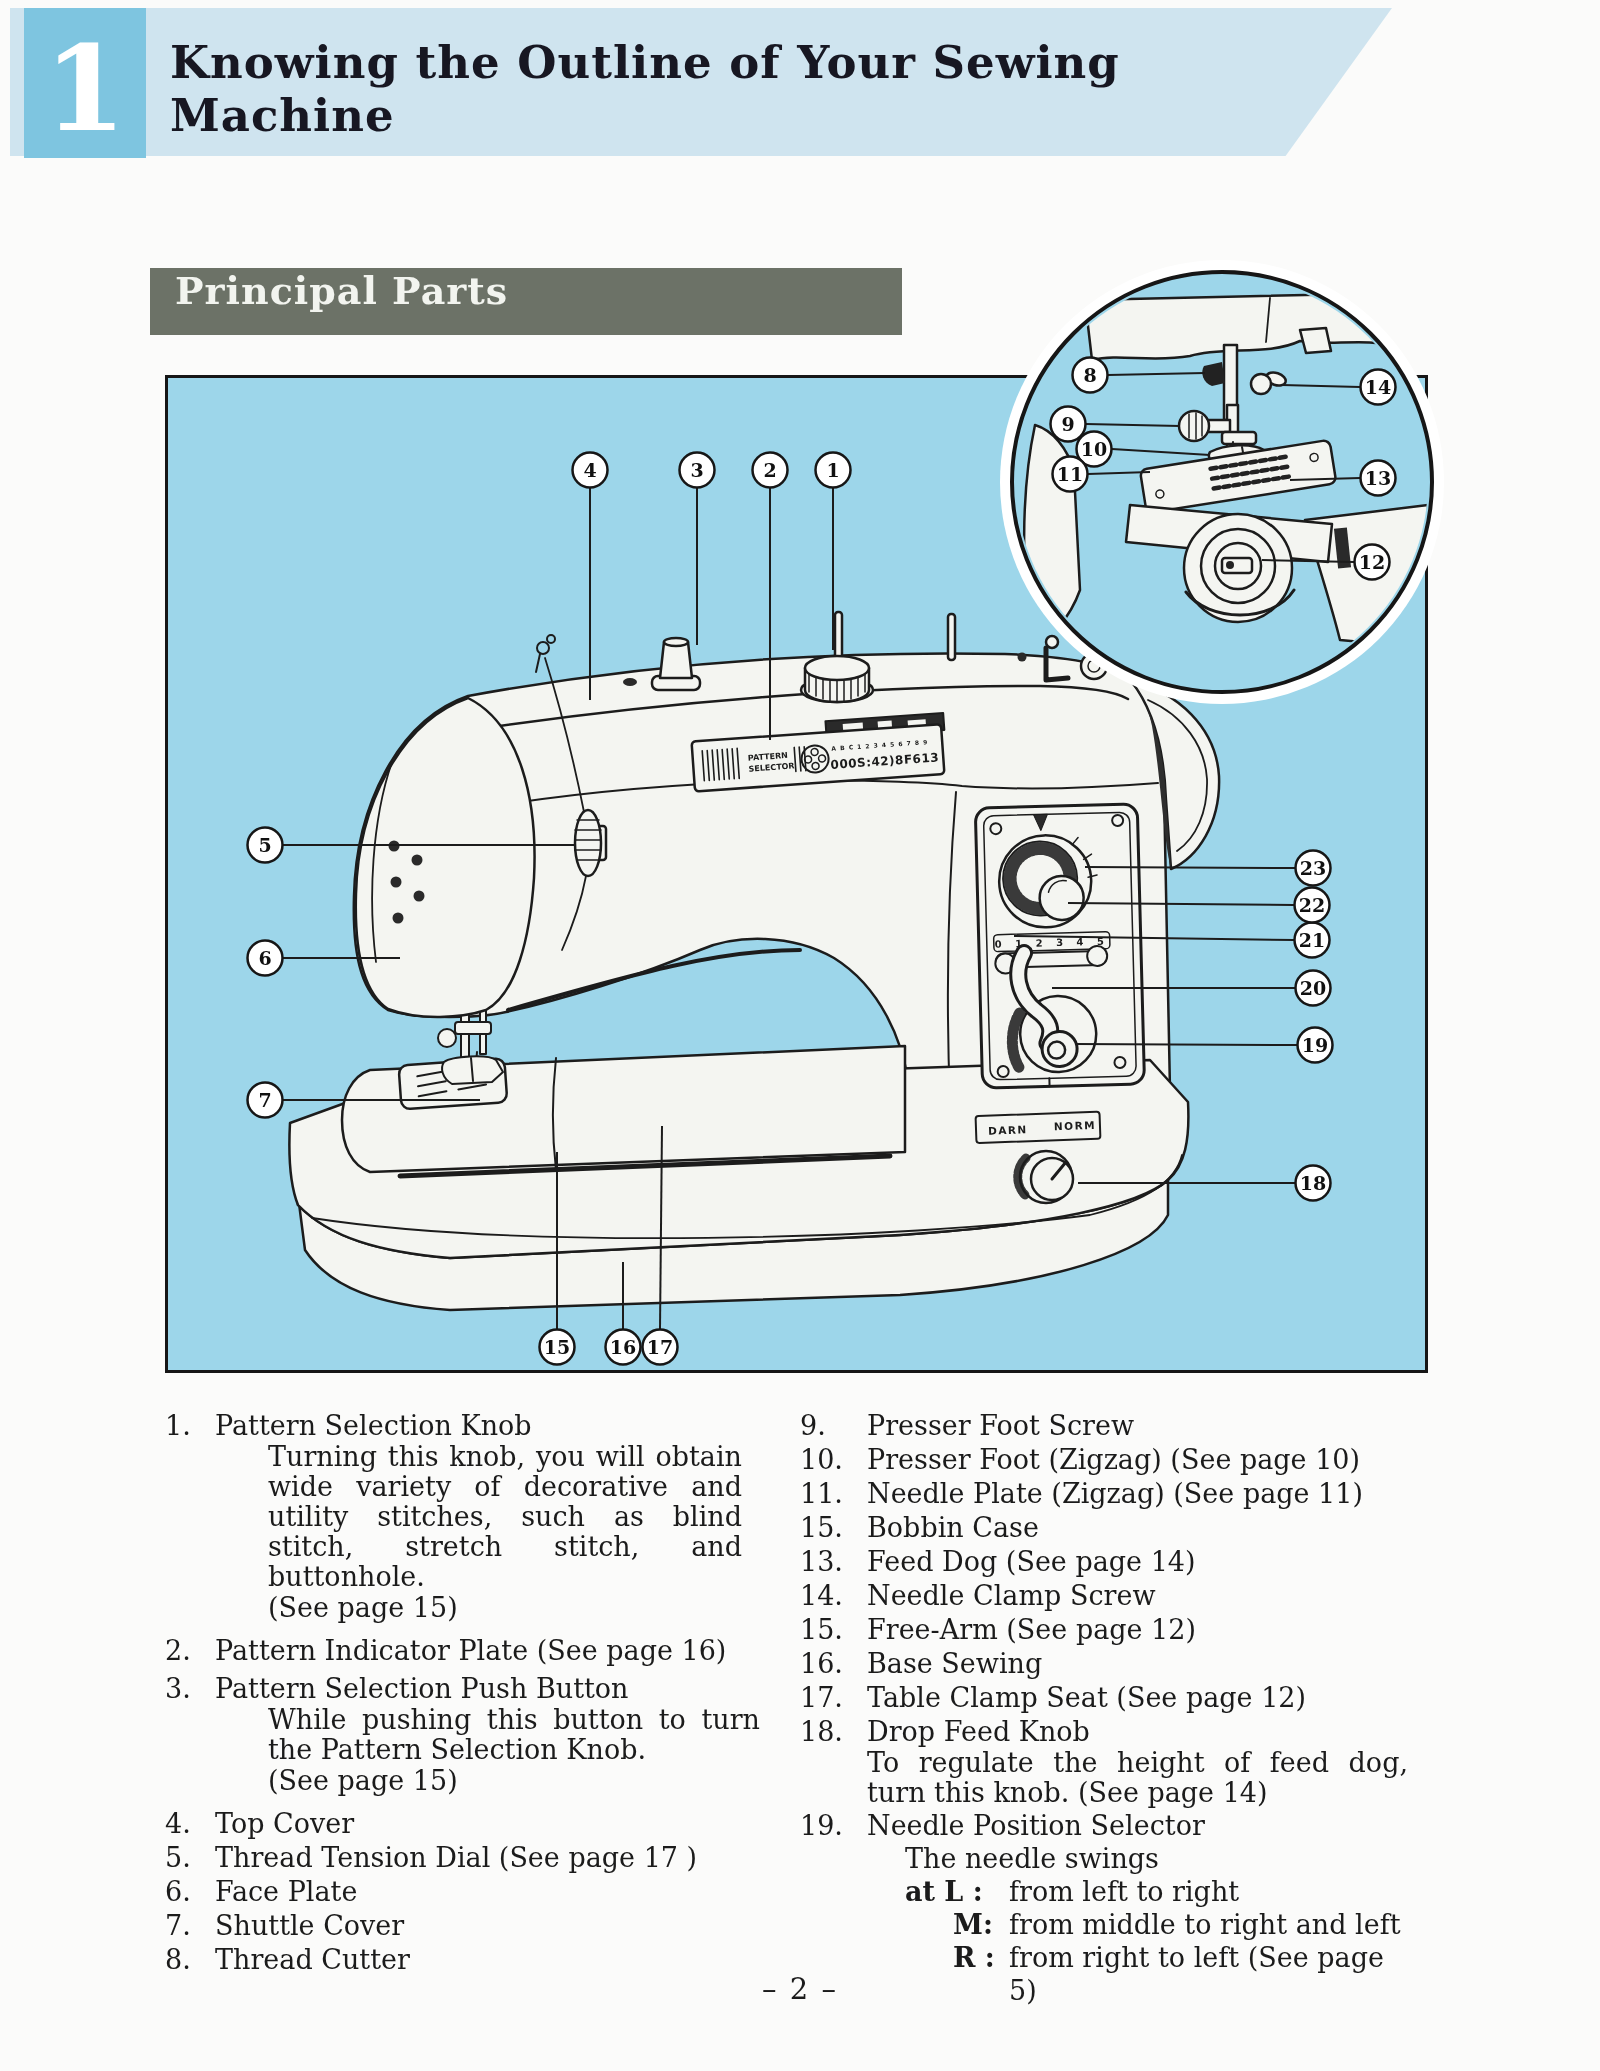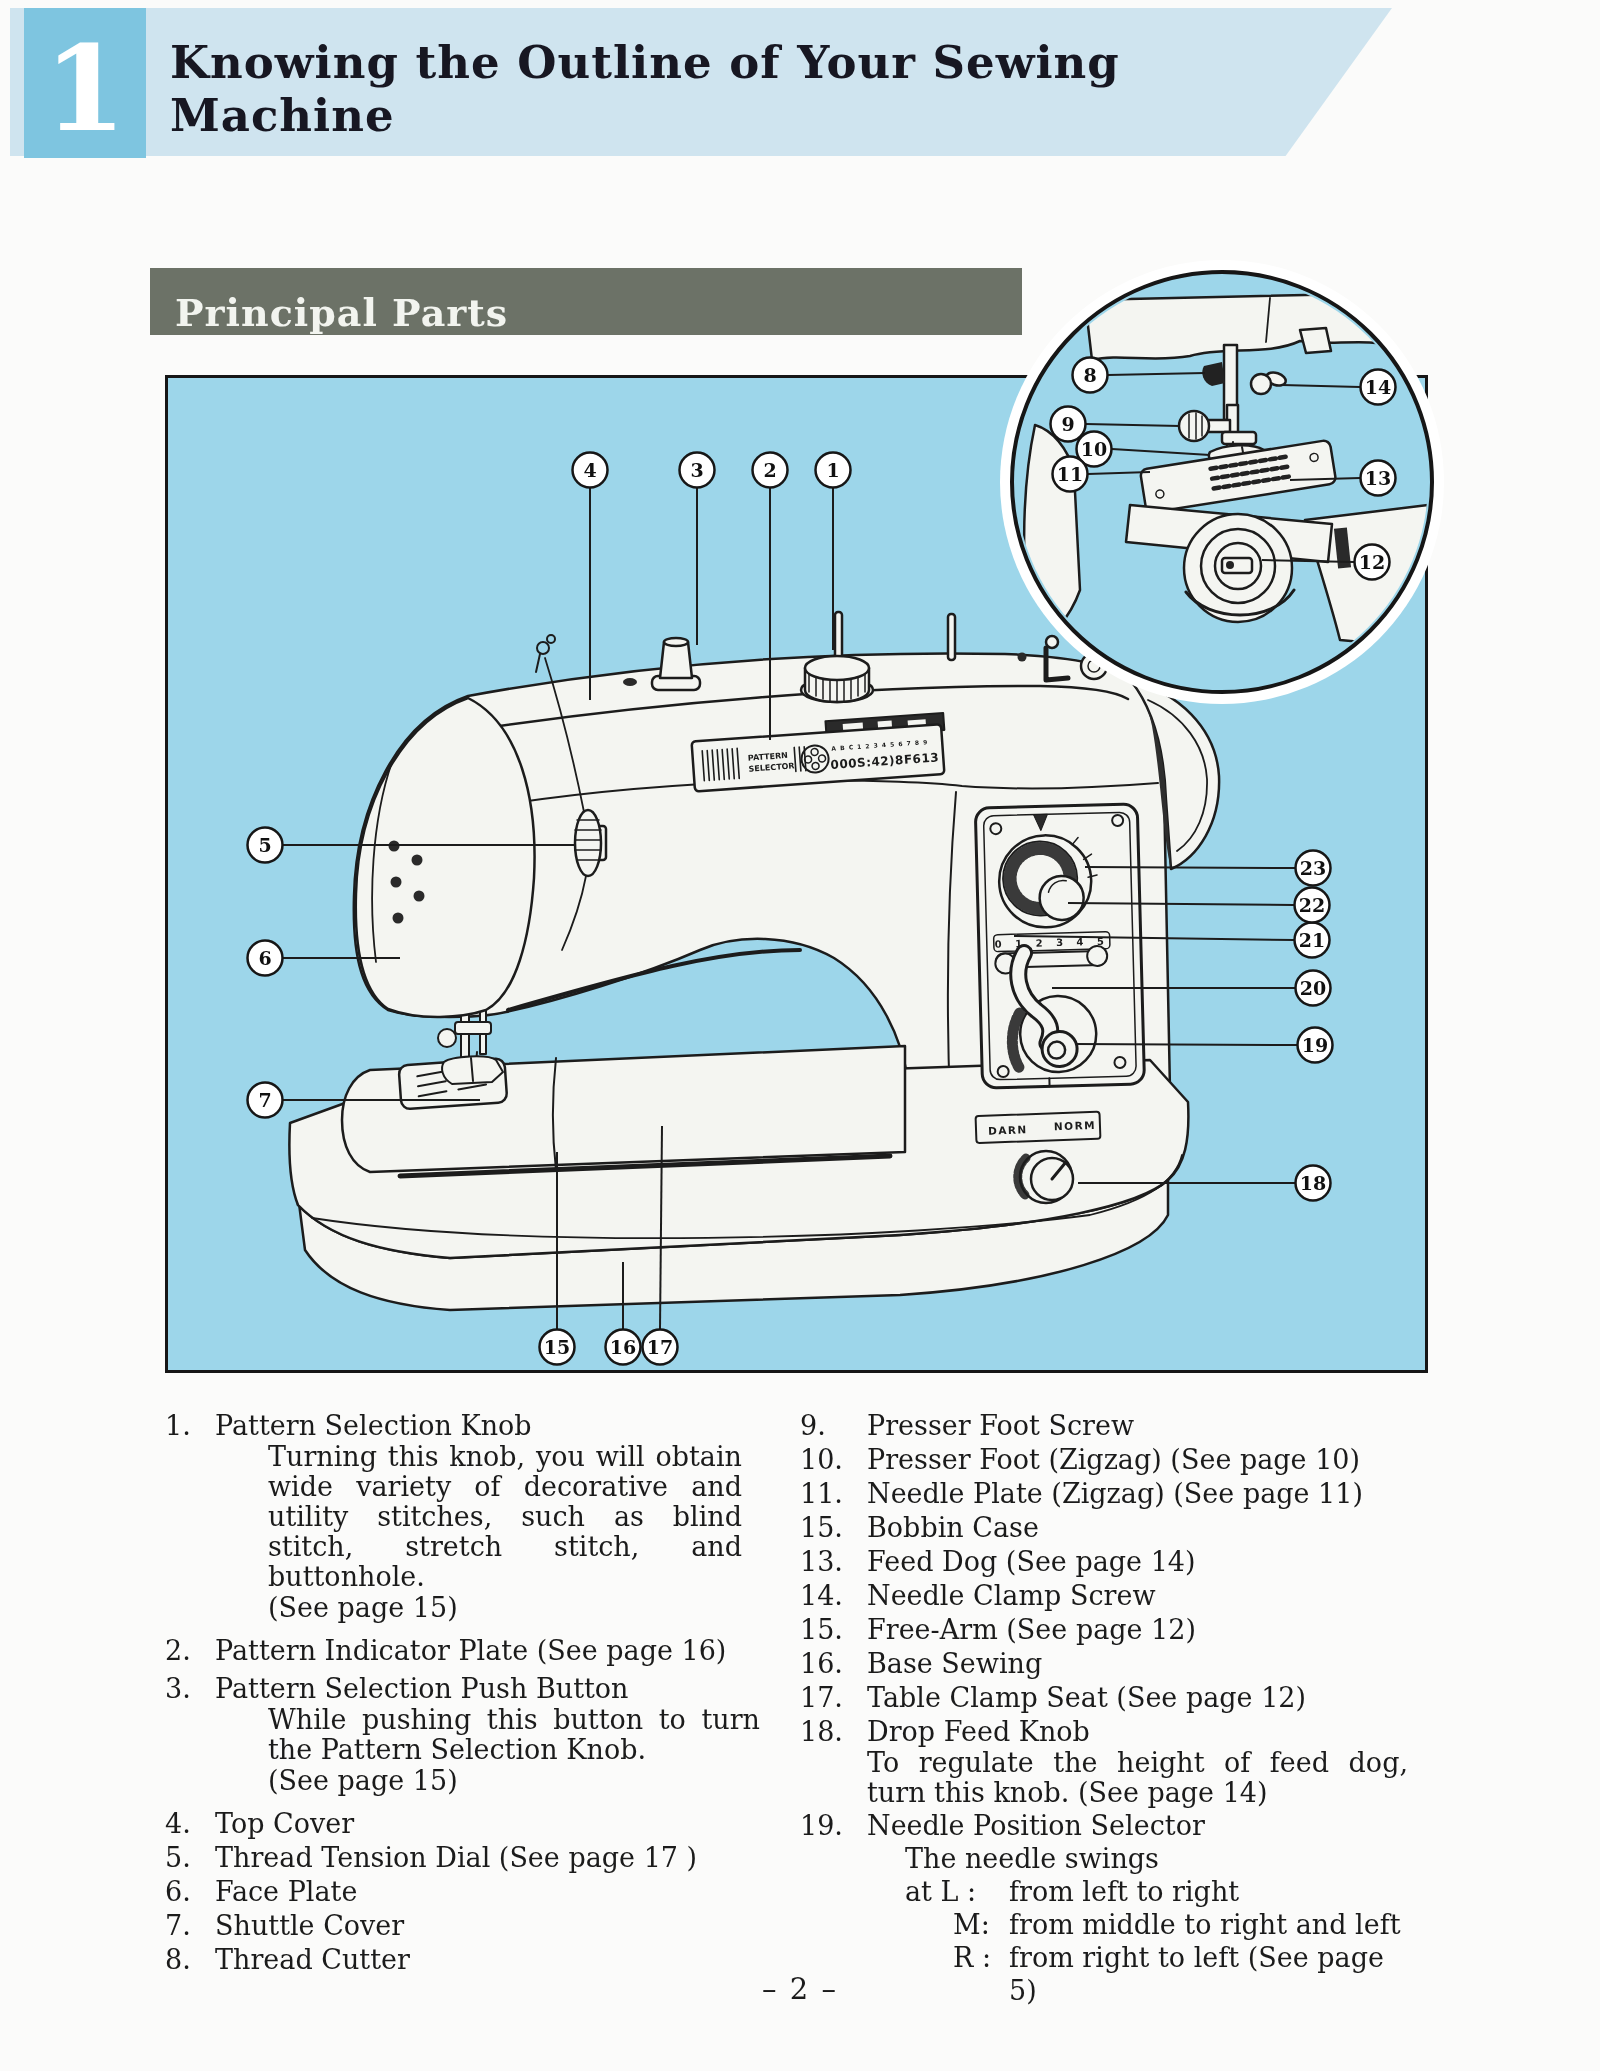--- a/index.html
+++ b/index.html
@@ -19,22 +19,22 @@
     background:#7ec5e0;display:flex;align-items:center;justify-content:center;
   }
   .chapter-block span{
     color:#ffffff;font-size:118px;font-weight:bold;line-height:1;transform:translateY(6px);
   }
   .page-title{
     position:absolute;left:170px;top:36px;width:1160px;
     font-size:45px;font-weight:700;letter-spacing:1px;color:#171722;
   }
   .section-bar{
-    position:absolute;left:150px;top:268px;width:872px;height:67px;
-    background:#6c7267;display:flex;align-items:flex-end;
+    position:absolute;left:150px;top:268px;width:752px;height:67px;
+    background:#6c7267;display:flex;align-items:flex-start;
   }
   .section-bar span{
     color:#f2f4ef;font-size:38px;font-weight:700;padding-left:25px;letter-spacing:1px;
   }
   .illus-box{
     position:absolute;left:165px;top:375px;width:1263px;height:998px;
     background:#9dd6ea;border:3px solid #161616;box-sizing:border-box;
   }
   svg.illustration{position:absolute;left:0;top:0;width:1600px;height:1450px;}
 
@@ -48,21 +48,21 @@
   .pname{flex:1;}
   .pdesc{margin-left:103px;line-height:30px;text-align:justify;}
   .col-left .pdesc{width:474px;}
   .pdesc.w490{width:492px;}
   .col-right .pdesc{margin-left:67px;width:541px;}
   .psee{margin-left:103px;line-height:31px;}
   .mb12{margin-bottom:12px;}
   .mb6{margin-bottom:6px;}
   .sub-block{margin-left:105px;line-height:33px;}
   .swing-row{display:flex;}
-  .swing-k{width:104px;flex:none;box-sizing:border-box;}
+  .swing-k{width:104px;flex:none;box-sizing:border-box;font-weight:bold;}
   .row-m .swing-k,.row-r .swing-k{padding-left:48px;}
   .footer-page{
     position:absolute;left:0;top:1972px;width:1600px;text-align:center;
     font-size:29px;letter-spacing:2px;
   }
 </style>
 </head>
 <body>
 
 <div class="banner"></div>

